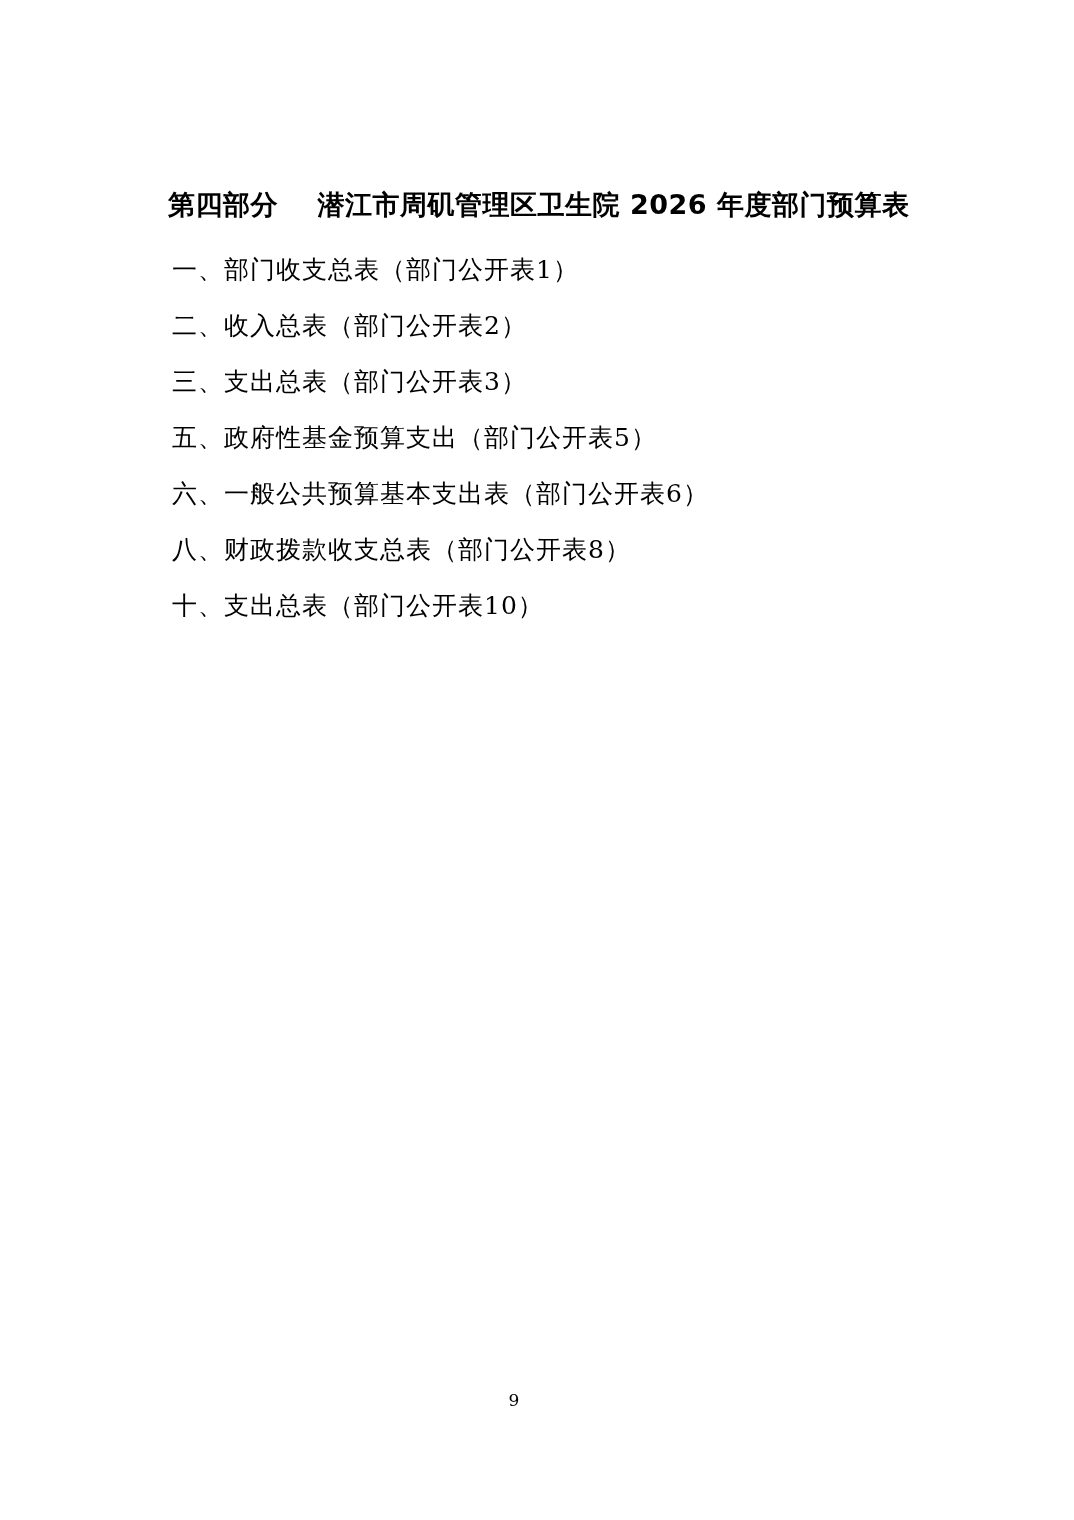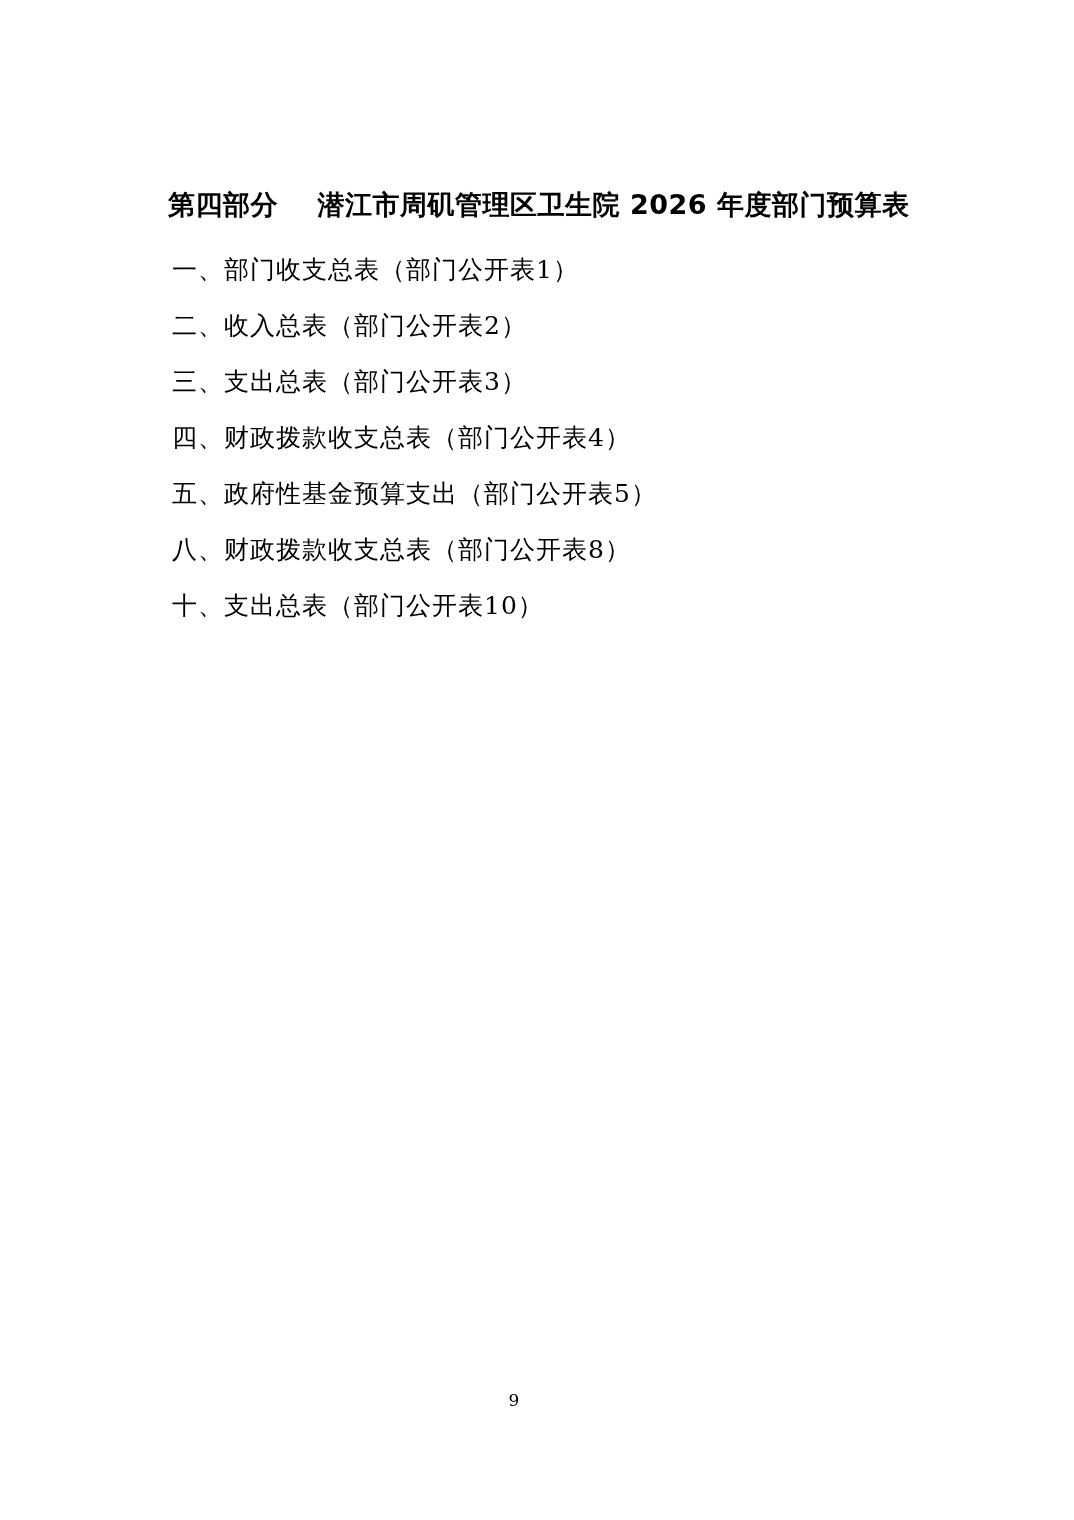--- a/index.html
+++ b/index.html
@@ -61,21 +61,21 @@
 <body>
 
 <div class="page">
 
   <h1 class="doc-title">第四部分    潜江市周矶管理区卫生院 2026 年度部门预算表</h1>
 
   <ul class="toc">
     <li class="toc-item">一、部门收支总表（部门公开表1）</li>
     <li class="toc-item">二、收入总表（部门公开表2）</li>
     <li class="toc-item">三、支出总表（部门公开表3）</li>
-    <li class="toc-item">四、财政拨款收支总表（部门公开表4）</li>
     <li class="toc-item">五、政府性基金预算支出（部门公开表5）</li>
+    <li class="toc-item">六、一般公共预算基本支出表（部门公开表6）</li>
     <li class="toc-item">八、财政拨款收支总表（部门公开表8）</li>
     <li class="toc-item">十、支出总表（部门公开表10）</li>
   </ul>
 
   <div class="page-number">9</div>
 
 </div>
 
 </body></html>

